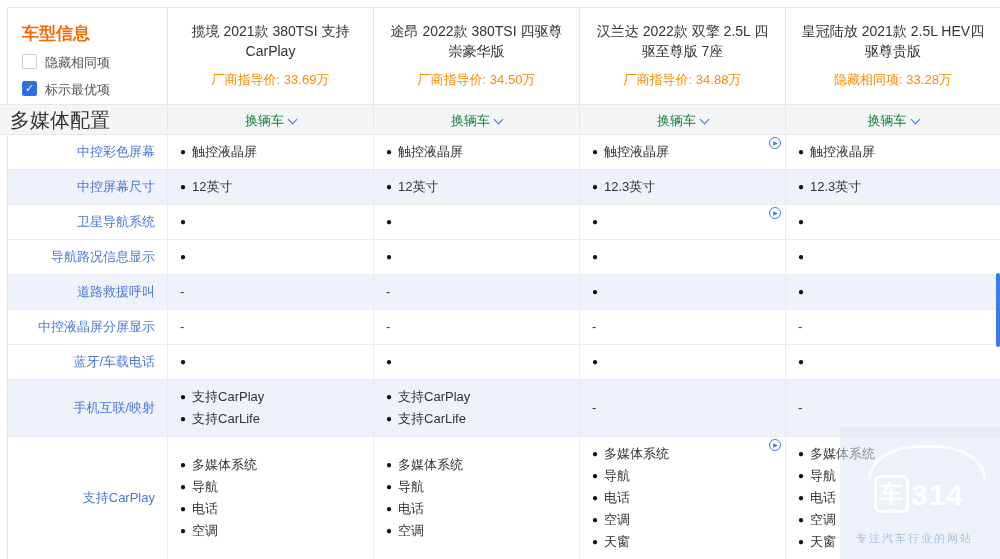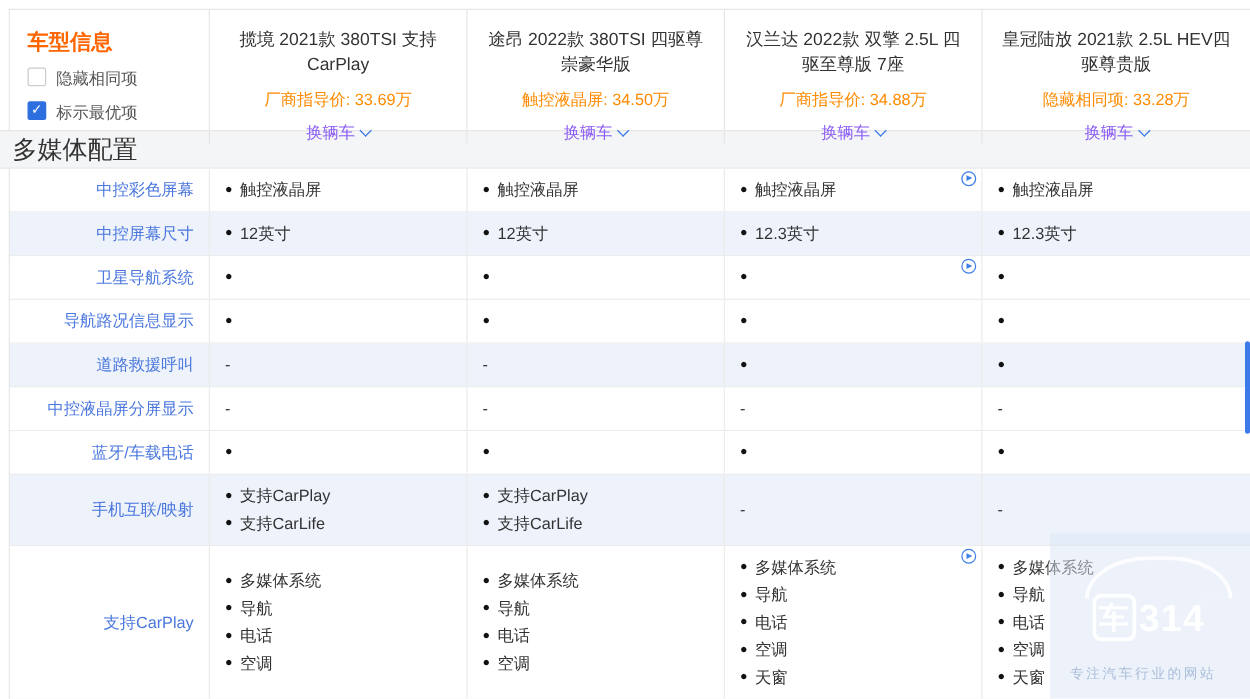--- a/index.html
+++ b/index.html
@@ -14,21 +14,21 @@
   .filter-title { color: #ff6600; font-weight: bold; font-size: 17px; margin-bottom: 9px; }
   .check-row { display: flex; align-items: flex-start; margin-top: 9px; font-size: 13px; color: #555; cursor: pointer; }
   .checkbox { width: 15px; height: 15px; border: 1px solid #ccc; border-radius: 2px; background: #fff; margin-right: 8px; display: flex; align-items: center; justify-content: center; }
   .checkbox.checked { background: #2e6fe0; border-color: #2e6fe0; }
   .checkbox .tick { color: #fff; font-size: 11px; font-weight: bold; line-height: 1; }
 
   .car-cell { border-right: 1px solid #e7e7e7; text-align: center; padding: 13px 14px 0; }
   .car-cell.last, .value-cell.last { border-right: none; }
   .car-name { font-size: 14px; color: #333; line-height: 20px; cursor: pointer; }
   .car-price { margin-top: 10px; color: #ff8a00; font-size: 13px; }
-  .car-change { margin-top: 8px; color: #8b5cf6; font-size: 13px; cursor: pointer; }
+  .car-change { margin-top: 23px; color: #15803d; font-size: 13px; cursor: pointer; }
   .chev { display: inline-block; width: 7px; height: 7px; border-right: 1.5px solid #3377e6; border-bottom: 1.5px solid #3377e6; transform: rotate(45deg); margin-left: 5px; vertical-align: 2px; }
 
   
   .section-bar { margin-left: -8px; width: 1000px; height: 31px; line-height: 30px; background: #f4f5f6; border-top: 1px solid #e7e7e7; border-bottom: 1px solid #e7e7e7; padding-left: 10px; font-size: 20px; color: #333; }
 
   
   .row { display: grid; grid-template-columns: 160px 206px 206px 206px minmax(0,1fr); border-bottom: 1px solid #ececec; background: #fff; }
   .row.shaded { background: #edf2fb; }
   .label-cell { display: flex; align-items: center; justify-content: flex-end; padding-right: 12px; border-right: 1px solid #ececec; }
   .row-label { color: #4a77dd; font-size: 13px; cursor: pointer; }
@@ -69,21 +69,21 @@
               <span>标示最优项</span>
             </div>
           </div>
       </div>
       <div id="car-headers" style="display:contents"><div class="car-cell">
             <div class="car-name">揽境 2021款 380TSI 支持CarPlay</div>
             <div class="car-price">厂商指导价: 33.69万</div>
             <div class="car-change">换辆车<i class="chev"></i></div>
           </div><div class="car-cell">
             <div class="car-name">途昂 2022款 380TSI 四驱尊崇豪华版</div>
-            <div class="car-price">触控液晶屏: 34.50万</div>
+            <div class="car-price">厂商指导价: 34.50万</div>
             <div class="car-change">换辆车<i class="chev"></i></div>
           </div><div class="car-cell">
             <div class="car-name">汉兰达 2022款 双擎 2.5L 四驱至尊版 7座</div>
             <div class="car-price">厂商指导价: 34.88万</div>
             <div class="car-change">换辆车<i class="chev"></i></div>
           </div><div class="car-cell last">
             <div class="car-name">皇冠陆放 2021款 2.5L HEV四驱尊贵版</div>
             <div class="car-price">隐藏相同项: 33.28万</div>
             <div class="car-change">换辆车<i class="chev"></i></div>
           </div></div>

